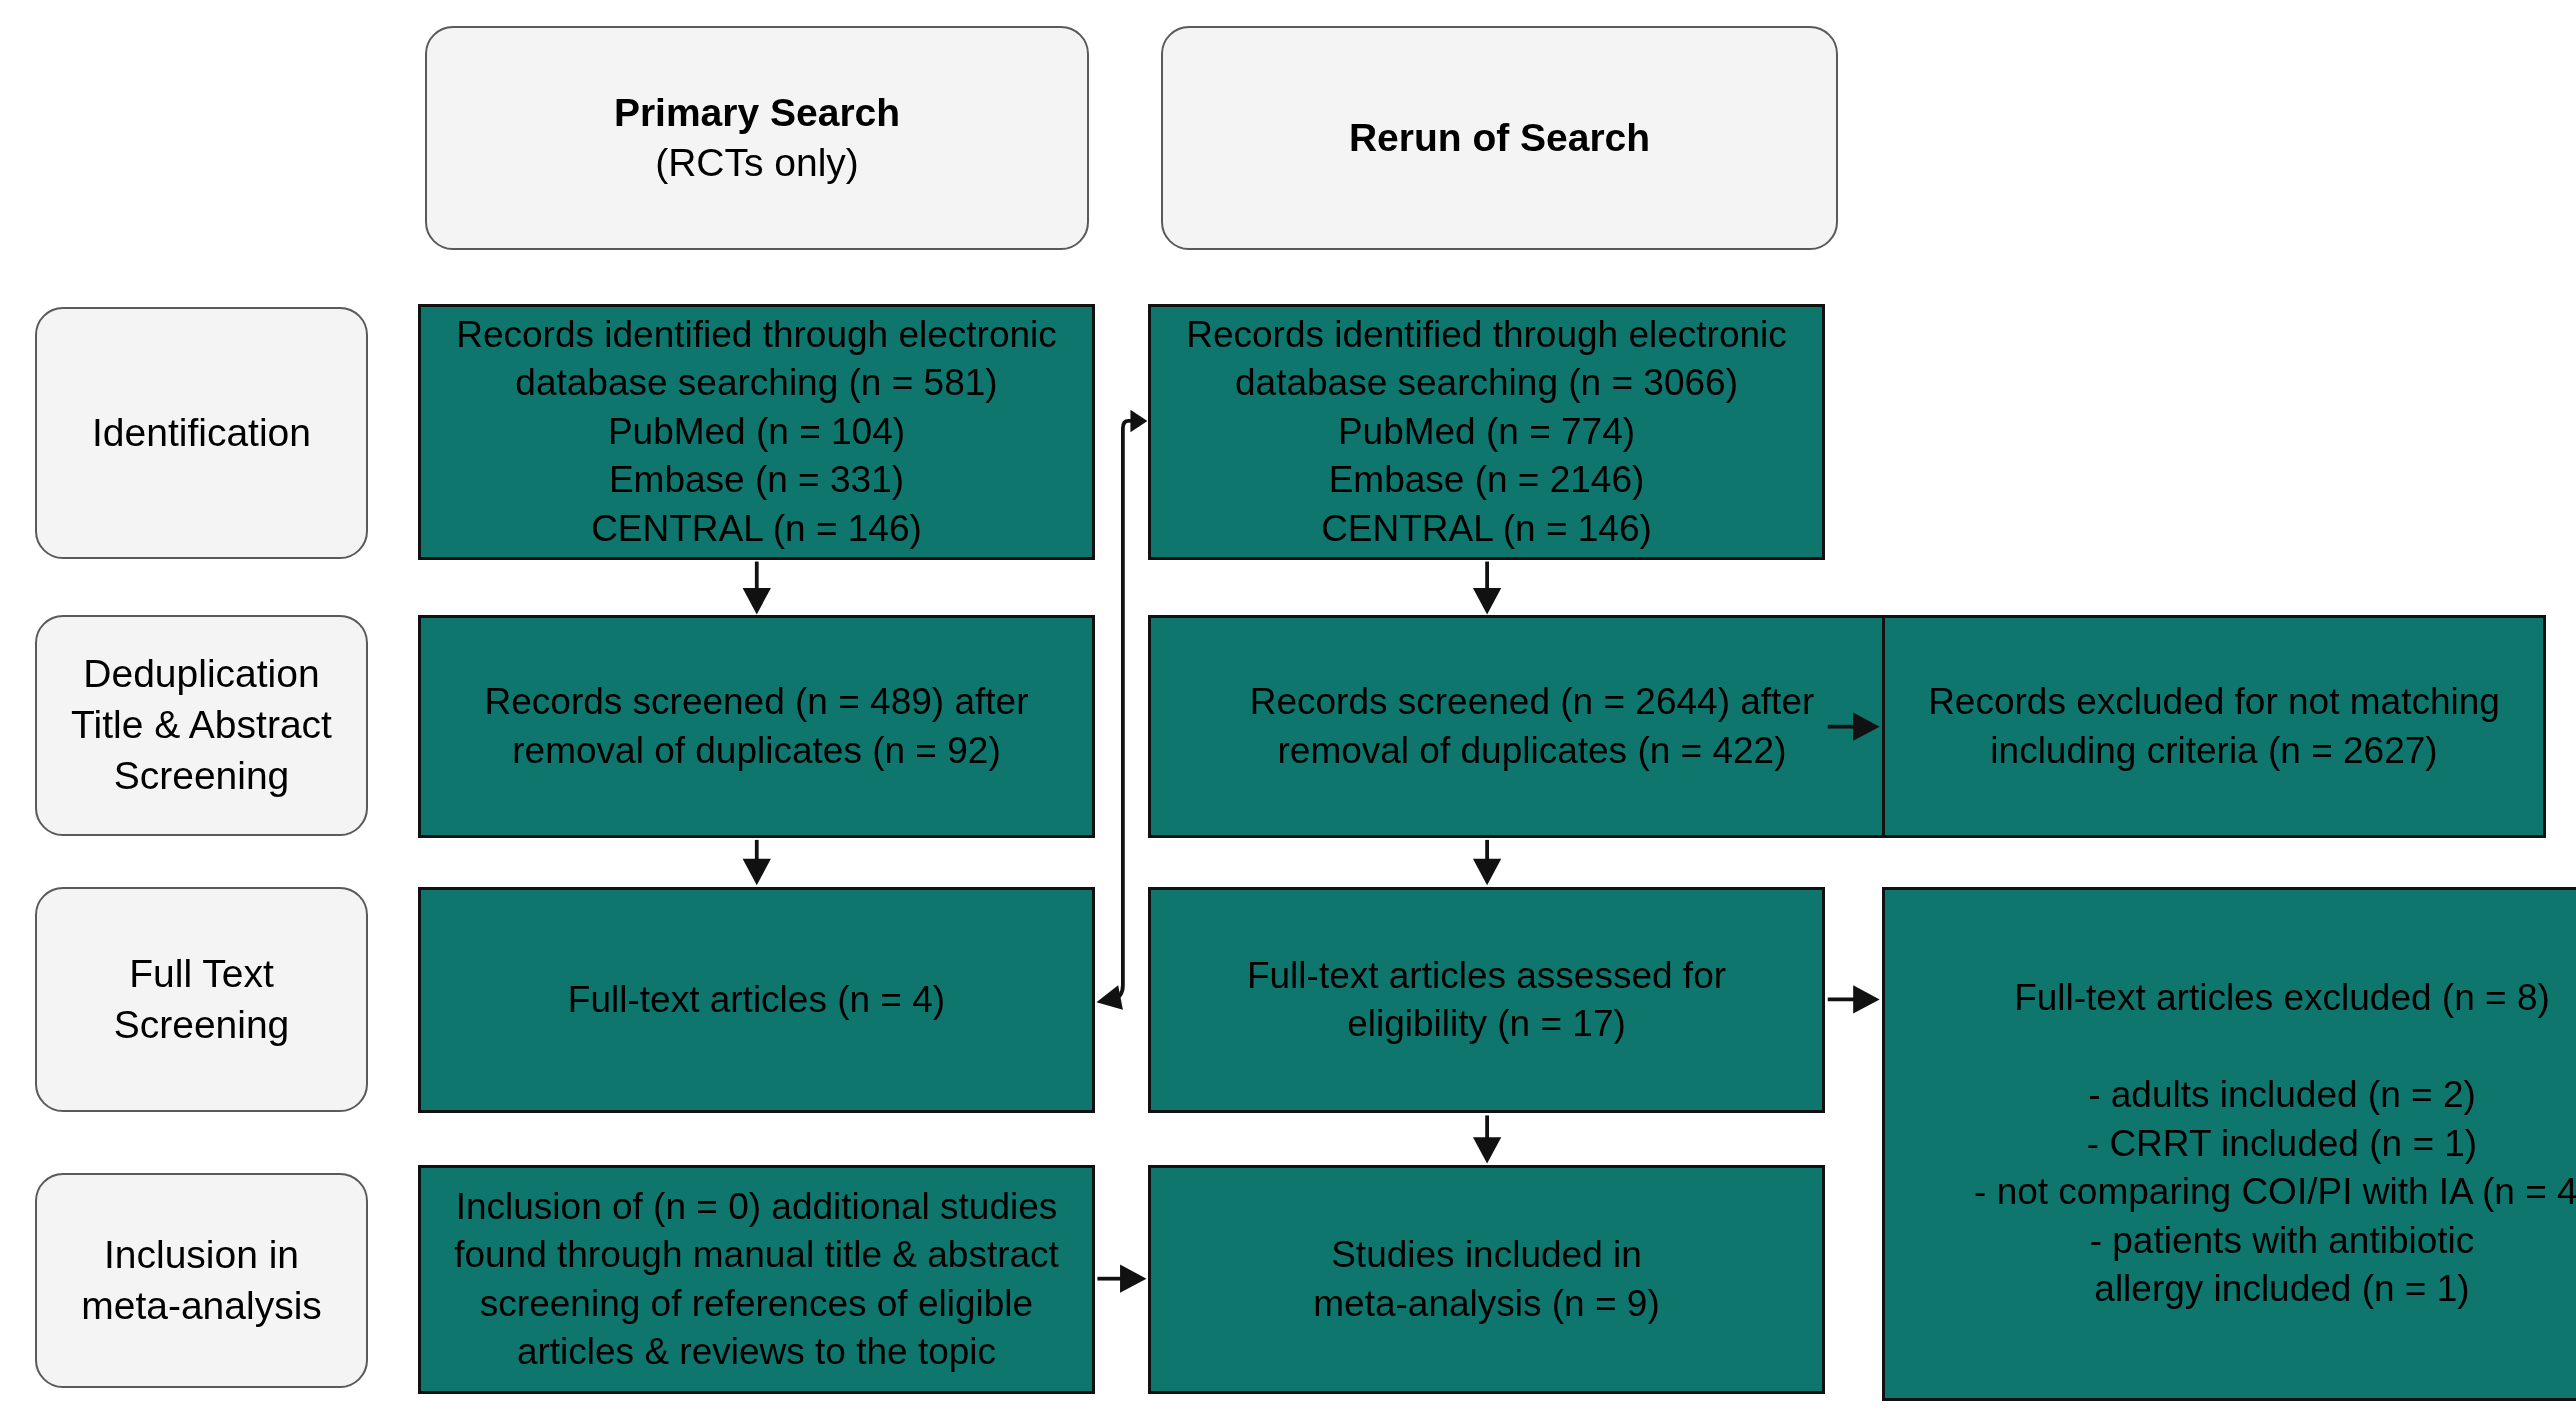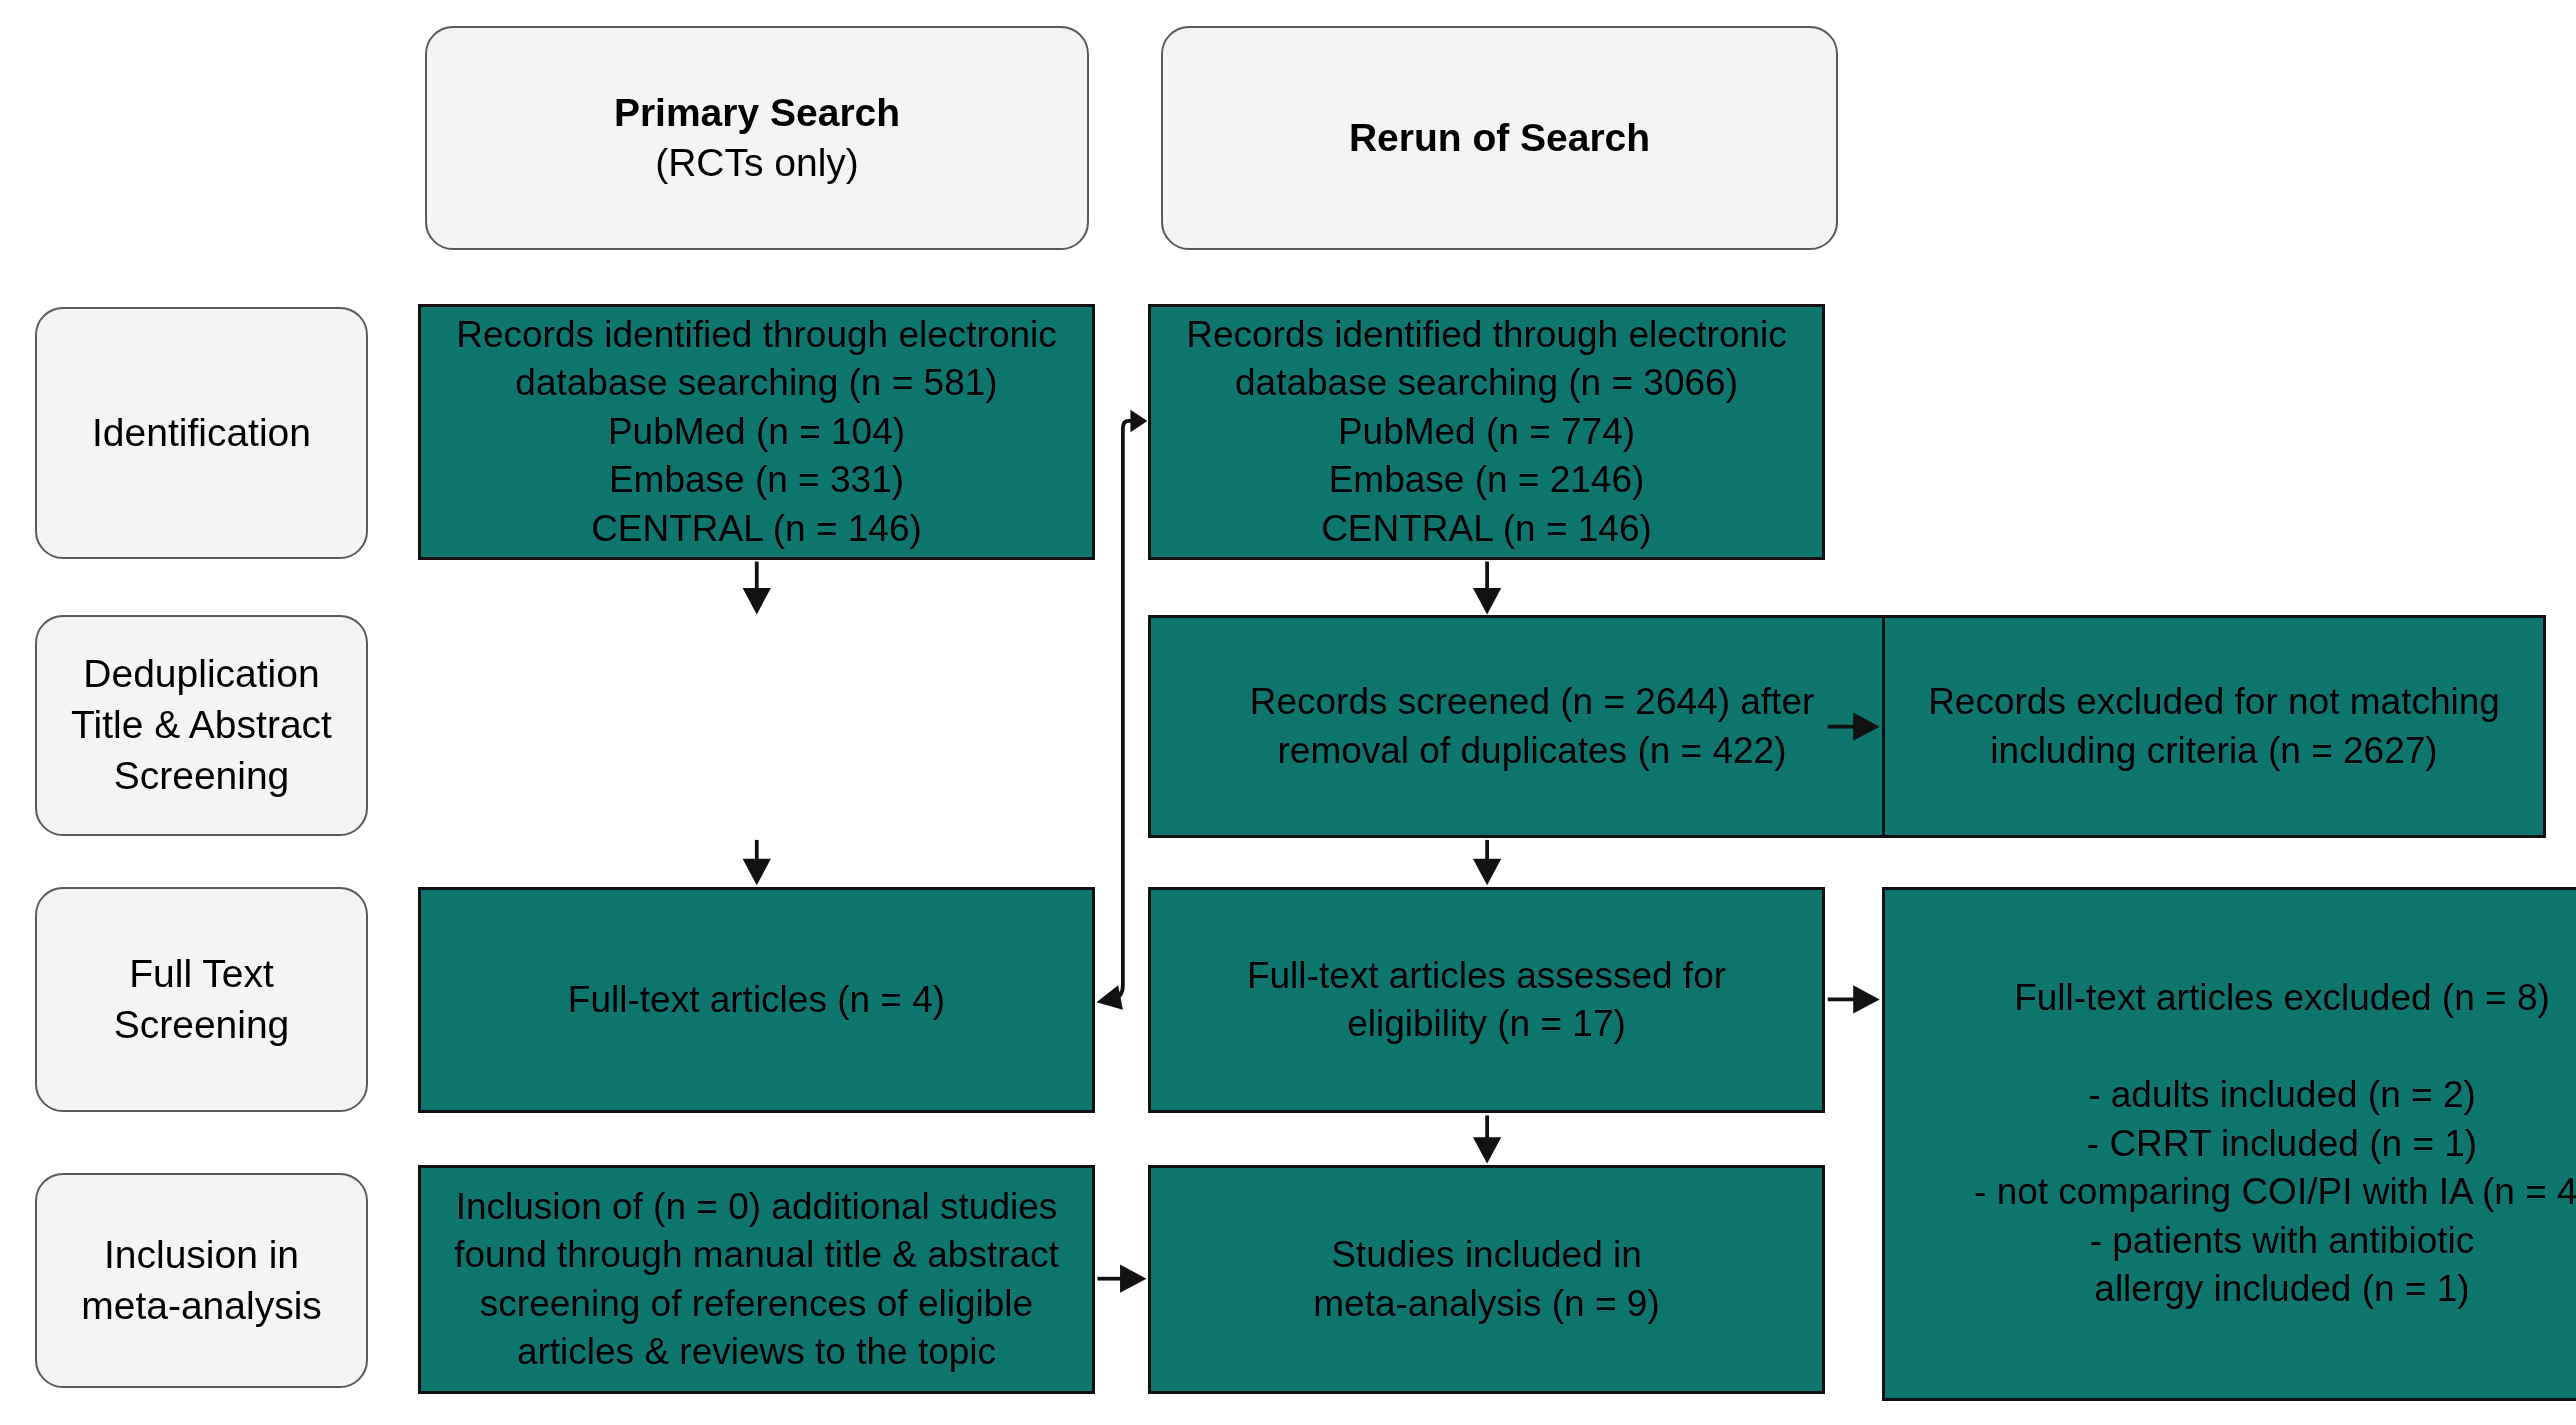--- a/index.html
+++ b/index.html
@@ -68,20 +68,22 @@
   <div class="panel" style="left:35px;top:1173px;width:333px;height:215px;">
     <span>Inclusion in
 meta-analysis</span>
   </div>
 
   <div class="node" style="left:418px;top:304px;width:677px;height:256px;">Records identified through electronic
 database searching (n = 581)
 PubMed (n = 104)
 Embase (n = 331)
 CENTRAL (n = 146)</div>
+  <div class="node" style="left:418px;top:615px;width:677px;height:223px;">Records screened (n = 489) after
+removal of duplicates (n = 92)</div>
   <div class="node" style="left:418px;top:887px;width:677px;height:226px;">Full-text articles  (n = 4)</div>
   <div class="node" style="left:418px;top:1165px;width:677px;height:229px;">Inclusion of (n = 0) additional studies
 found through manual title &amp; abstract
 screening of references of eligible
 articles &amp; reviews to the topic</div>
 
   <div class="node" style="left:1148px;top:304px;width:677px;height:256px;">Records identified through electronic
 database searching (n = 3066)
 PubMed (n = 774)
 Embase (n = 2146)

